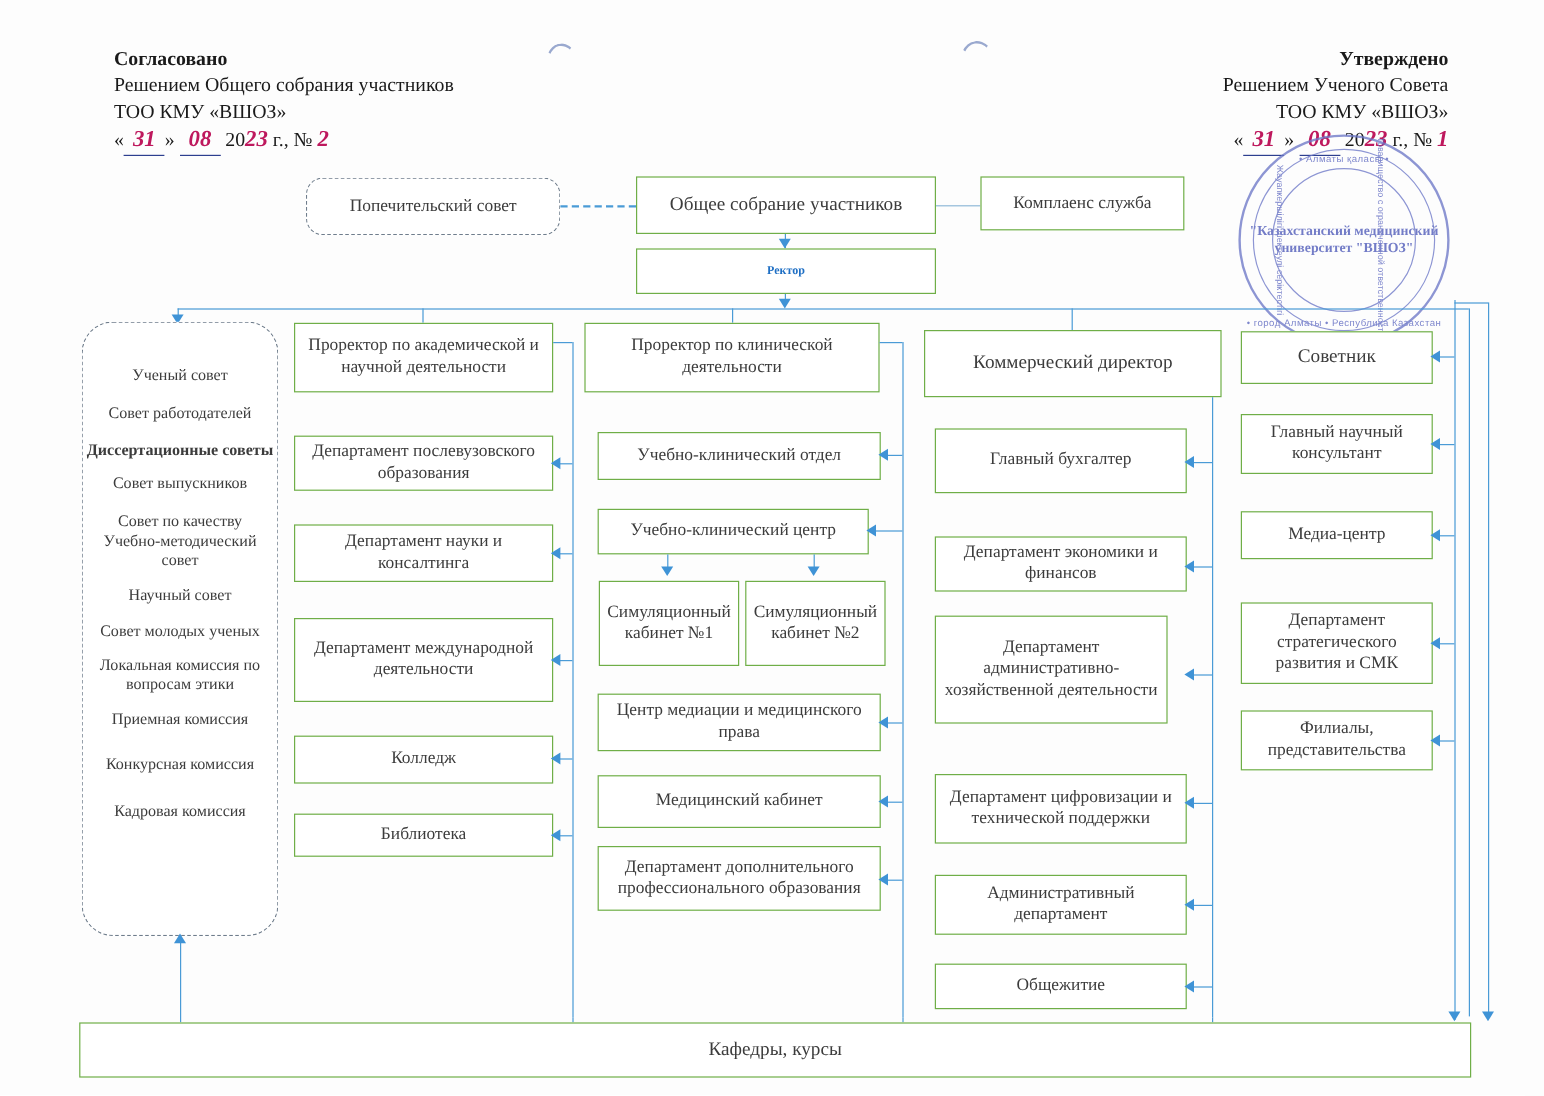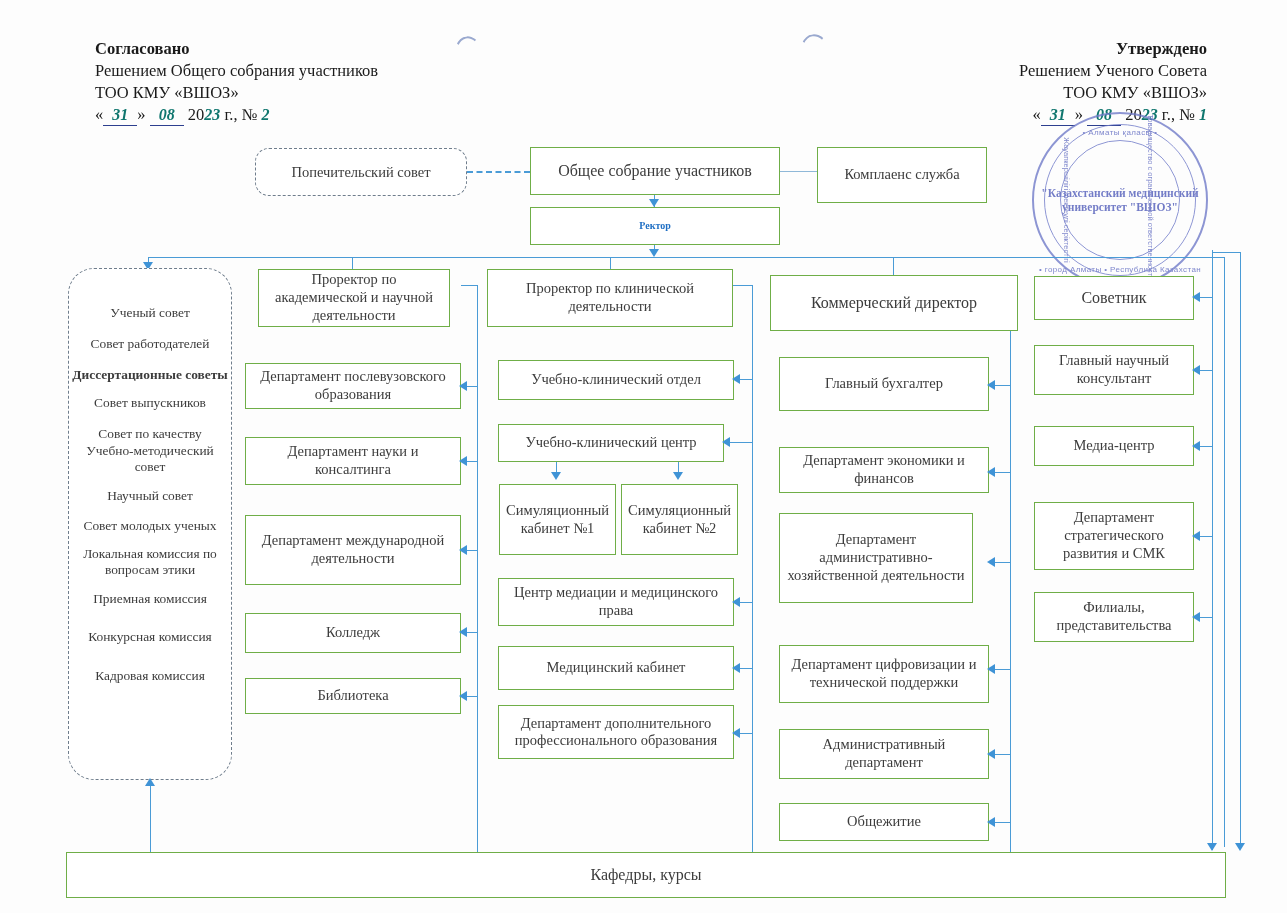--- a/index.html
+++ b/index.html
@@ -5,21 +5,21 @@
   html,body{margin:0;padding:0;background:#ffffff;}
   body{font-family:"Liberation Serif", serif;color:#3b3b3b;}
   #page{position:relative;width:1287px;height:913px;background:#fdfdfd;overflow:hidden;}
 
   
   .hdr{position:absolute;font-family:"Liberation Serif",serif;font-size:16.5px;color:#1a1a1a;line-height:1.33;white-space:nowrap;}
   .hdr-left{left:95px;top:38px;text-align:left;}
   .hdr-right{right:80px;top:38px;text-align:right;}
   .hdr .ttl{font-weight:bold;display:block;}
   .hdr .ln{display:block;}
-  .ink{font-family:"Liberation Serif",serif;color:#0f766e;font-style:italic;font-size:16px;font-weight:bold;}
+  .ink{font-family:"Liberation Serif",serif;color:#be185d;font-style:italic;font-size:19px;font-weight:bold;}
   .ul{display:inline-block;border-bottom:1px solid #2d3f8f;min-width:34px;text-align:center;}
 
   
   .squig{position:absolute;border:2px solid #9aa9cf;border-radius:50%;border-color:#9aa9cf transparent transparent transparent;}
 
   
   .box{position:absolute;border:1.6px solid #6fae47;background:#ffffff;box-sizing:border-box;
        display:flex;align-items:center;justify-content:center;text-align:center;
        font-family:"Liberation Serif",serif;font-size:14.5px;color:#3c3c3c;line-height:1.22;padding:2px 5px;}
   .box.of{overflow:visible;}
@@ -88,21 +88,21 @@
   </div>
 
   <div class="dashbox sq" style="left:255px;top:148px;width:212px;height:48px;"></div>
   <div style="position:absolute;left:255px;top:148px;width:212px;height:48px;display:flex;align-items:center;justify-content:center;font-family:'Liberation Serif',serif;font-size:14.5px;color:#3c3c3c;">Попечительский совет</div>
 
   <div class="ln-dash" style="left:467px;top:171px;width:63px;"></div>
 
   <div class="box big" style="left:530px;top:147px;width:250px;height:48px;">Общее собрание участников</div>
 
   <div class="ln-h thin" style="left:780px;top:171px;width:37px;"></div>
-  <div class="box" style="left:817px;top:147px;width:170px;height:56px;">Комплаенс служба</div>
+  <div class="box" style="left:817px;top:147px;width:170px;height:45px;">Комплаенс служба</div>
 
   <div class="ln-v" style="left:654px;top:195px;height:12px;"></div>
   <div class="arw down" style="left:649px;top:199px;"></div>
 
   <div class="box blue-text" style="left:530px;top:207px;width:250px;height:38px;">Ректор</div>
 
   <div class="ln-v" style="left:654px;top:245px;height:10px;"></div>
   <div class="arw down" style="left:649px;top:249px;"></div>
 
   <div class="ln-h" style="left:148px;top:257px;width:1076px;"></div>
@@ -127,21 +127,21 @@
     <div class="it" style="margin-bottom:13px;">Совет молодых ученых</div>
     <div class="it" style="margin-bottom:13px;">Локальная комиссия по вопросам этики</div>
     <div class="it" style="margin-bottom:22px;">Приемная комиссия</div>
     <div class="it" style="margin-bottom:23px;">Конкурсная комиссия</div>
     <div class="it">Кадровая комиссия</div>
   </div>
 
   <div class="ln-v" style="left:150px;top:782px;height:70px;"></div>
   <div class="arw up" style="left:145px;top:778px;"></div>
 
-  <div class="box" style="left:258px;top:269px;width:192px;height:58px;">Проректор по академической и научной деятельности</div>
+  <div class="box" style="left:245px;top:269px;width:216px;height:58px;">Проректор по академической и научной деятельности</div>
 
   <div class="ln-v" style="left:477px;top:285px;height:563px;"></div>
   <div class="ln-h" style="left:461px;top:285px;width:16px;"></div>
 
   <div class="box" style="left:245px;top:363px;width:216px;height:46px;">Департамент послевузовского образования</div>
   <div class="ln-h" style="left:461px;top:386px;width:16px;"></div>
   <div class="arw left" style="left:459px;top:381px;"></div>
 
   <div class="box" style="left:245px;top:437px;width:216px;height:48px;">Департамент науки и консалтинга</div>
   <div class="ln-h" style="left:461px;top:461px;width:16px;"></div>

